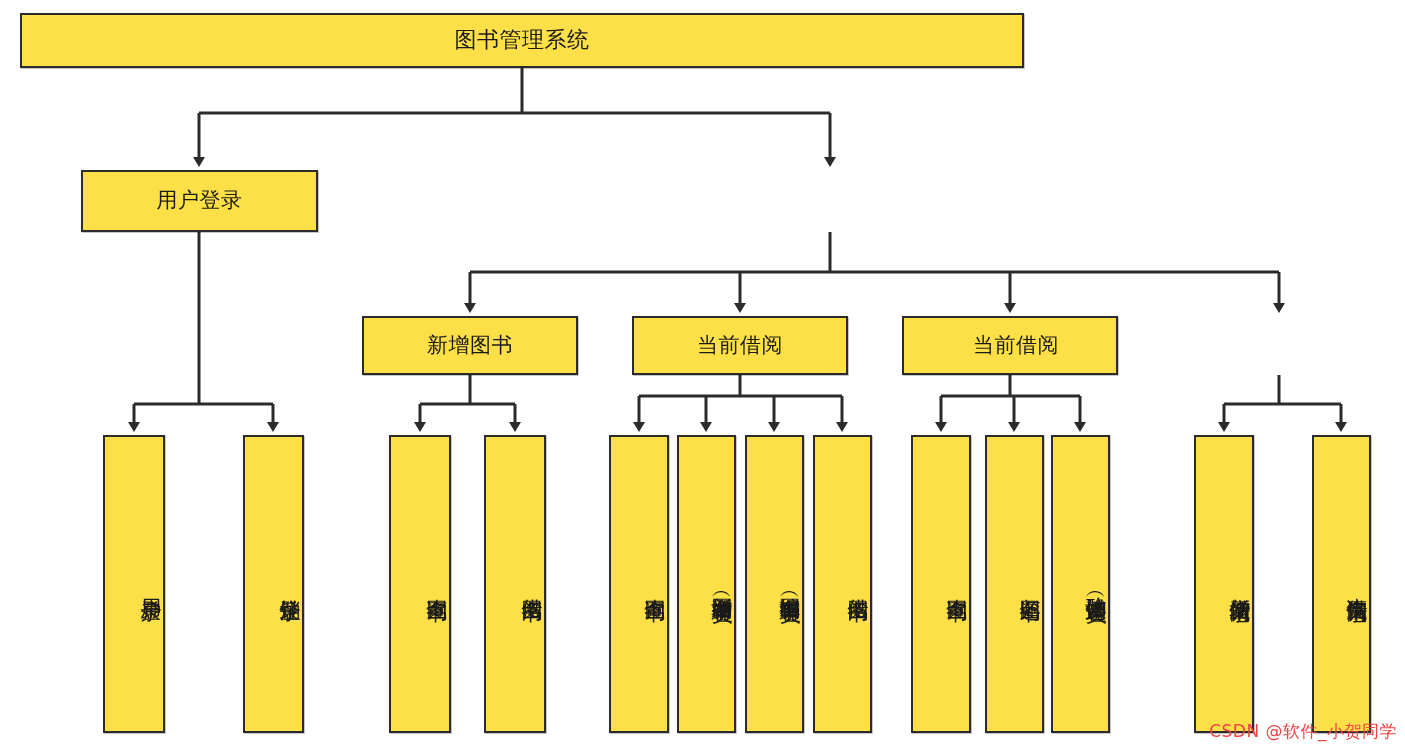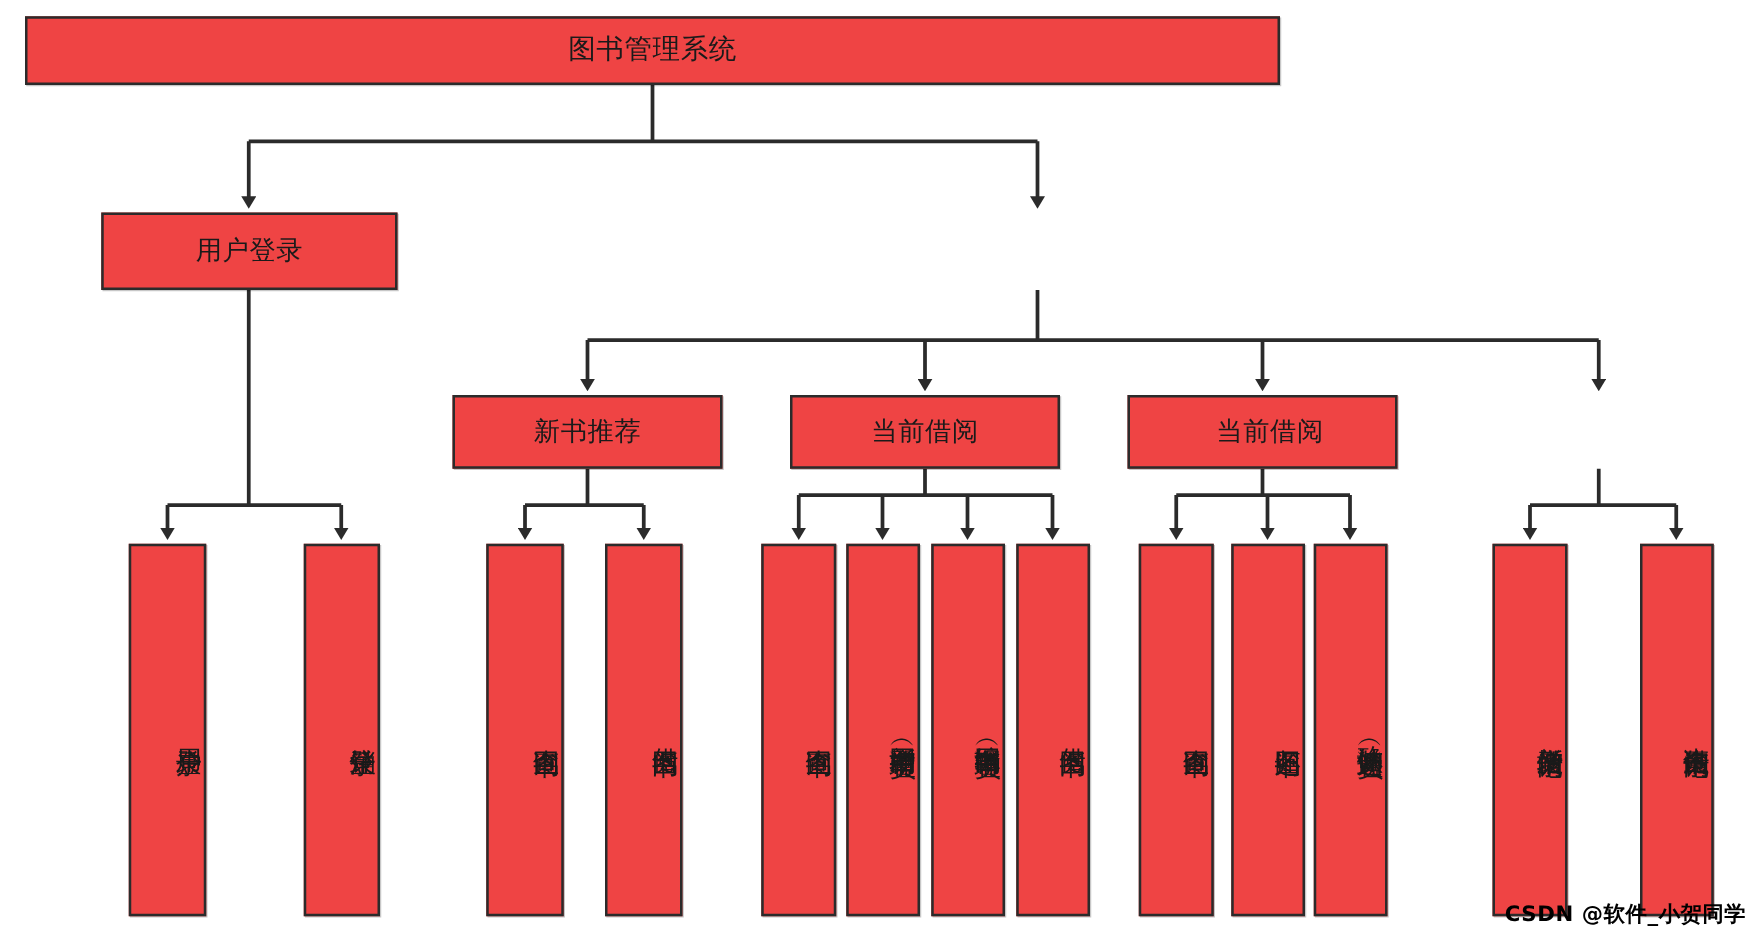--- a/index.html
+++ b/index.html
@@ -20,21 +20,21 @@
     left: 0;
     top: 0;
     width: 1405px;
     height: 747px;
     pointer-events: none;
   }
   .node {
     position: absolute;
     box-sizing: border-box;
     border: 2px solid #2b2b2b;
-    background: #ef4444;
+    background: #fde047;
     color: #1a1a1a;
     display: flex;
     align-items: center;
     justify-content: center;
     text-align: center;
     box-shadow: 1px 1px 0 rgba(0,0,0,0.22);
   }
   .node.h {
     font-size: 21px;
     line-height: 1.1;
@@ -57,24 +57,23 @@
     writing-mode: vertical-rl;
     text-orientation: upright;
     display: block;
     white-space: nowrap;
   }
   #watermark {
     position: absolute;
     right: 8px;
     bottom: 4px;
     font-size: 17px;
-    color: #000000;
+    color: #ef4444;
     letter-spacing: 0.5px;
     white-space: nowrap;
-    font-weight: bold;
   }
 </style>
 </head>
 <body>
 
 <div id="canvas">
 
   <svg id="edges" viewBox="0 0 1405 747" xmlns="http://www.w3.org/2000/svg">
     <defs>
       <marker id="arrow" markerWidth="10" markerHeight="12" refX="1" refY="6" orient="auto" markerUnits="userSpaceOnUse">
@@ -127,21 +126,21 @@
 
   <div class="node h root" style="left:20px; top:13px; width:1004px; height:55px;">
     <span>图书管理系统</span>
   </div>
 
   <div class="node h" style="left:81px; top:170px; width:237px; height:62px;">
     <span>用户登录</span>
   </div>
 
   <div class="node h" style="left:362px; top:316px; width:216px; height:59px;">
-    <span>新书推荐</span>
+    <span>新增图书</span>
   </div>
   <div class="node h" style="left:632px; top:316px; width:216px; height:59px;">
     <span>当前借阅</span>
   </div>
   <div class="node h" style="left:902px; top:316px; width:216px; height:59px;padding-left:12px;">
     <span>当前借阅</span>
   </div>
 
   <div class="node v" style="left:103px; top:435px; width:62px; height:298px;">
     <span class="vlabel">用户登录</span>

